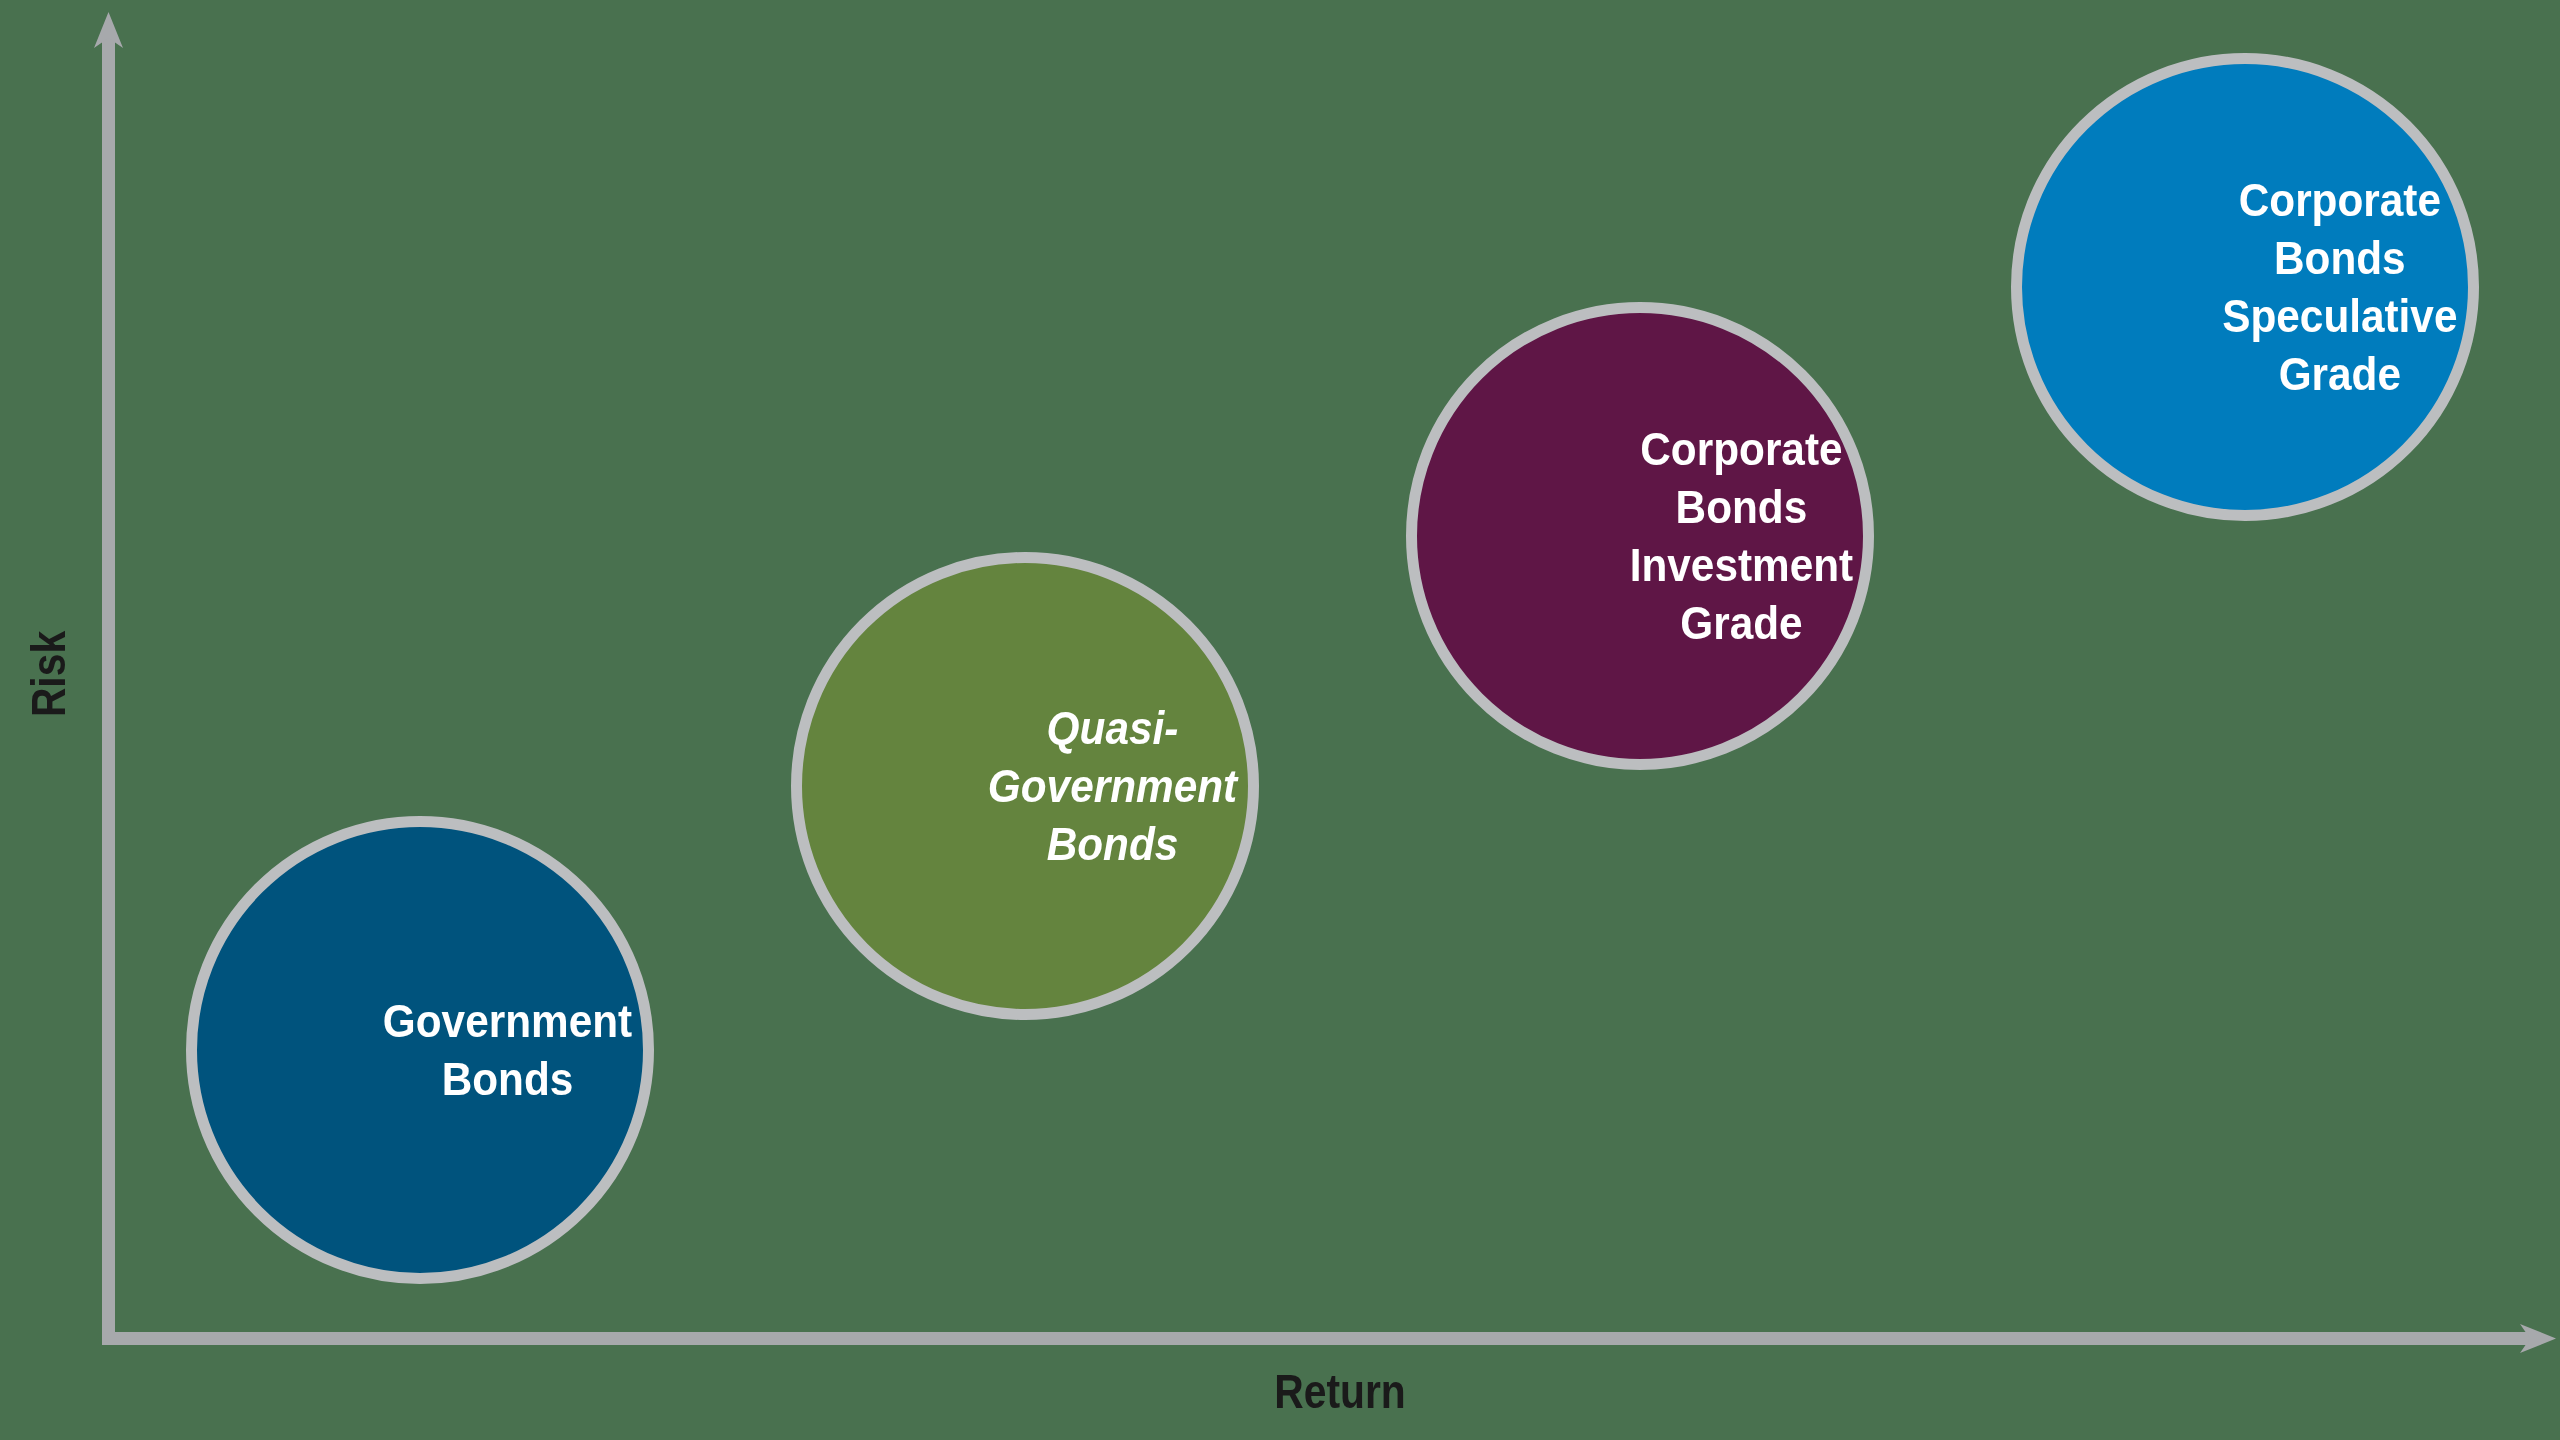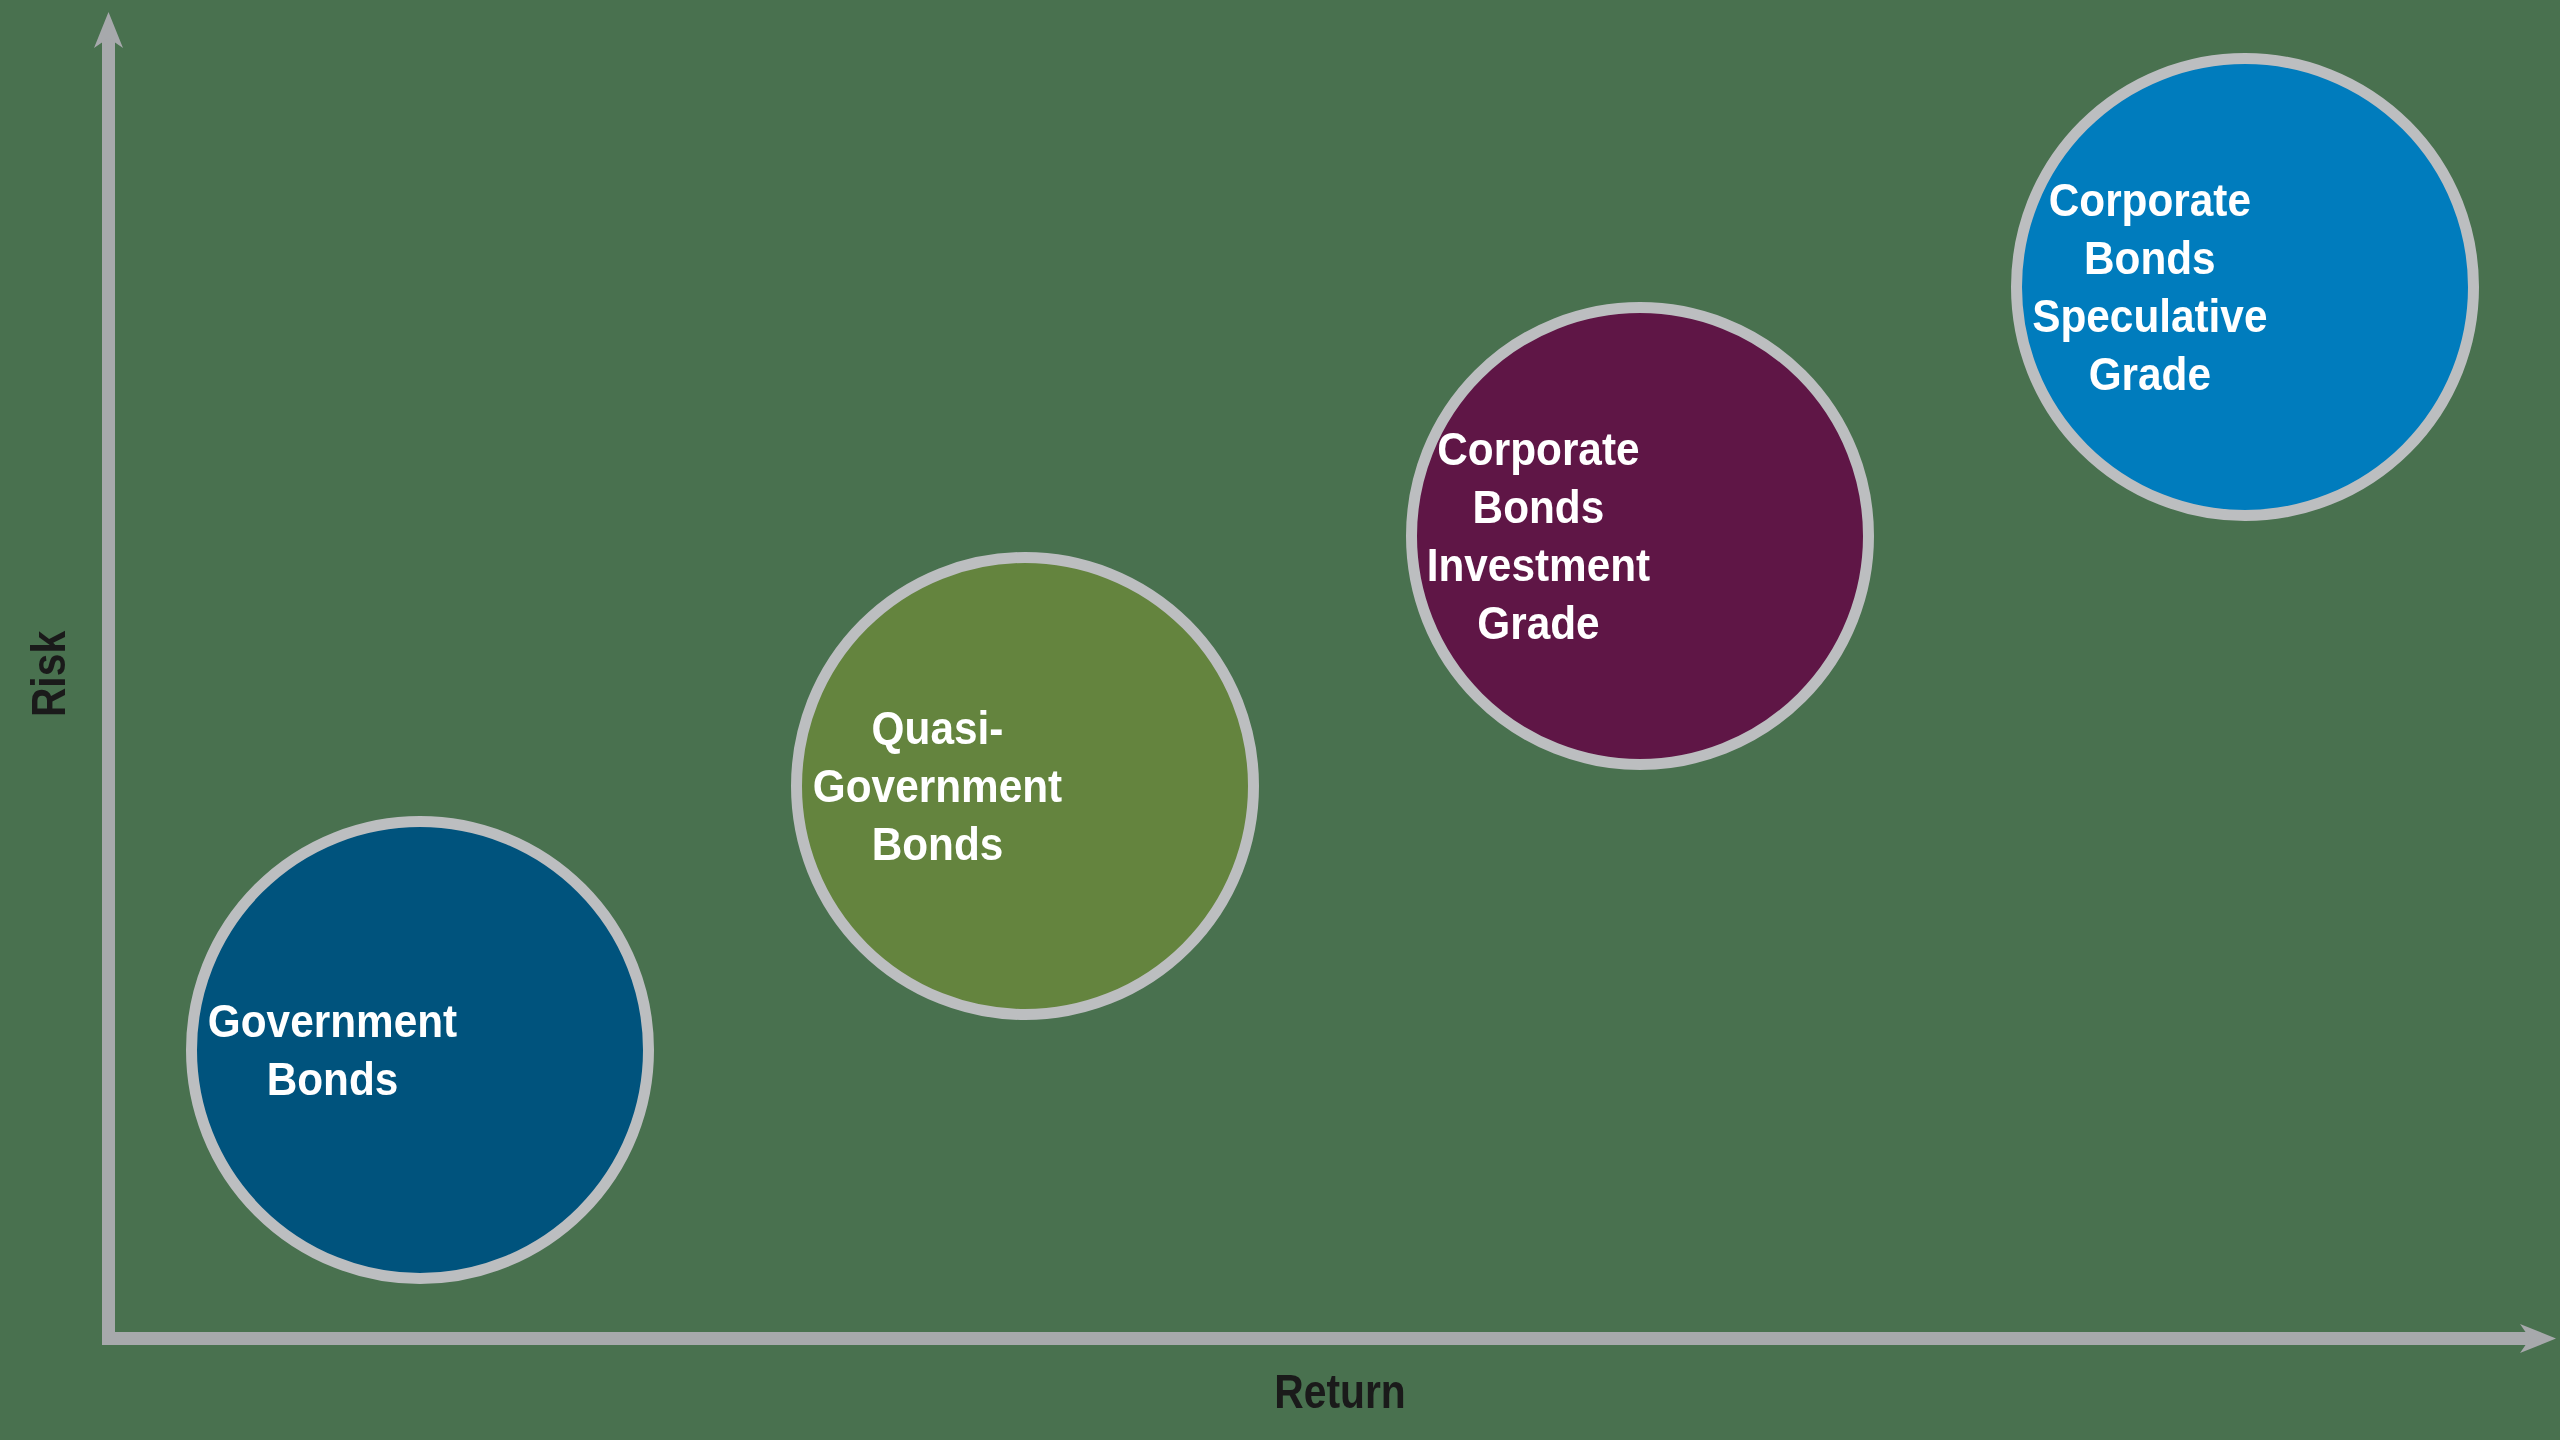--- a/index.html
+++ b/index.html
@@ -30,21 +30,21 @@
     fill: var(--axis, #A7A9AC);
     stroke: none;
   }
   .bubble {
     position: absolute;
     box-sizing: border-box;
     border-radius: 50%;
     border: 11px solid var(--bubble-ring, #BCBEC0);
     display: flex;
     align-items: center;
-    justify-content: flex-start;
+    justify-content: flex-end;
   }
   .bubble-label {
     color: var(--bubble-text, #FFFFFF);
     font-size: 46px;
     line-height: 58px;
     font-weight: 700;
     text-align: center;
     white-space: pre-line;
     transform: scaleX(0.92);
   }
@@ -80,21 +80,21 @@
 
   <div class="axis-label y-axis-label">Risk</div>
 
   <div class="axis-label x-axis-label">Return</div>
 
   <div class="bubble" style="width: 468px; height: 468px; left: 186px; top: 816px; background-color: rgb(0, 83, 125);">
     <div class="bubble-label">Government
 Bonds</div>
   </div>
 
-  <div class="bubble" style="width: 468px; height: 468px; left: 791px; top: 552px; background-color: rgb(100, 132, 62);">
+  <div class="bubble" style="width: 468px; height: 468px; left: 791px; top: 552px; background-color: rgb(100, 132, 62); font-style: italic;">
     <div class="bubble-label">Quasi-
 Government
 Bonds</div>
   </div>
 
   <div class="bubble" style="width: 468px; height: 468px; left: 1406px; top: 302px; background-color: rgb(95, 22, 70);">
     <div class="bubble-label">Corporate
 Bonds
 Investment
 Grade</div>

